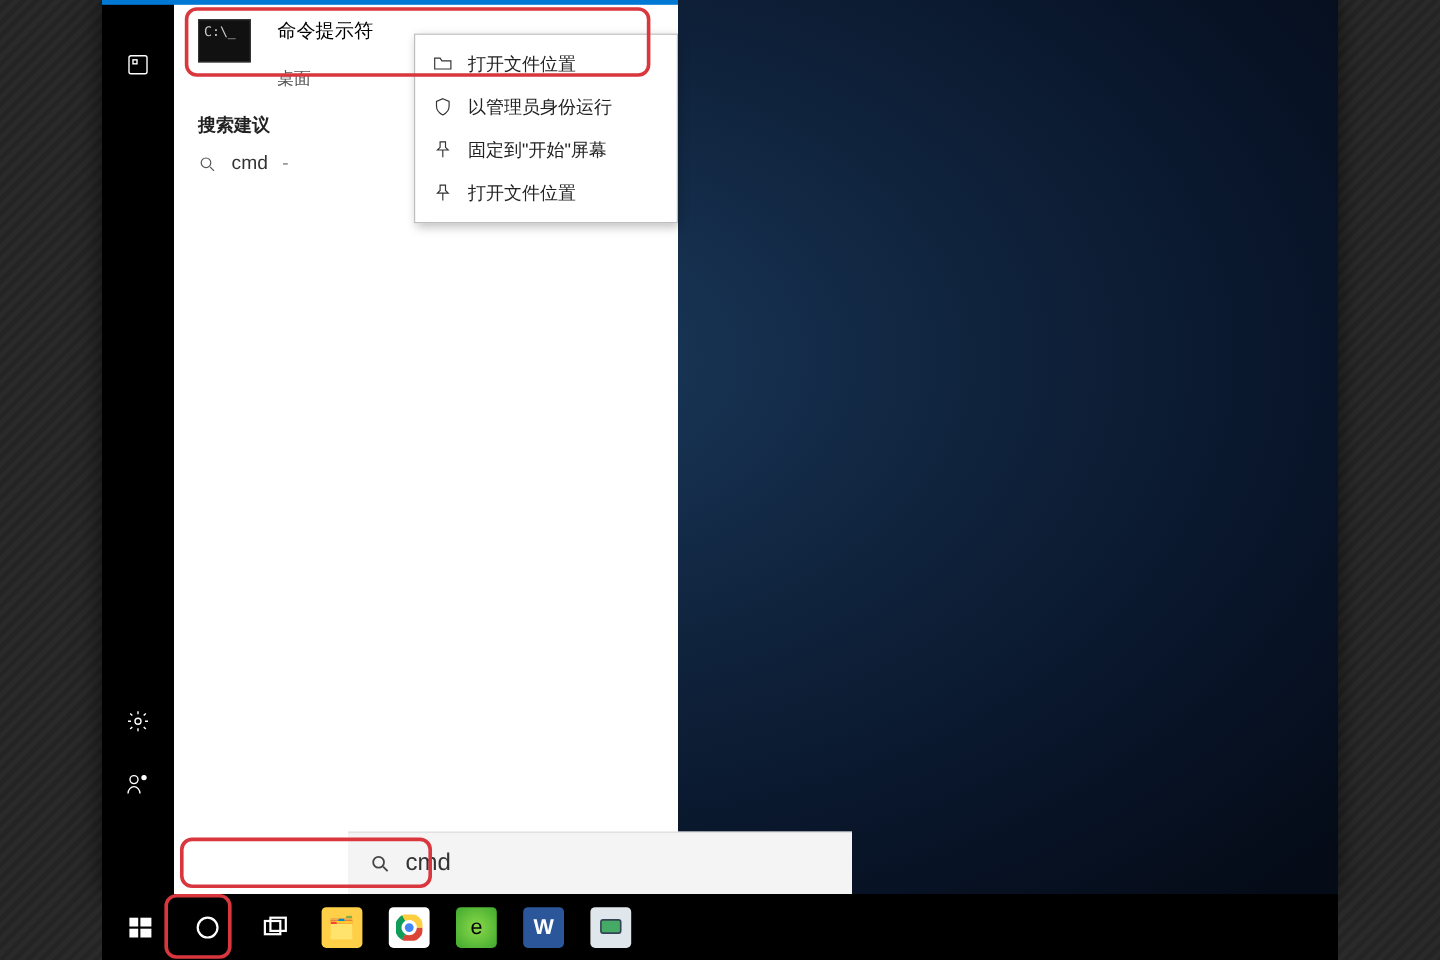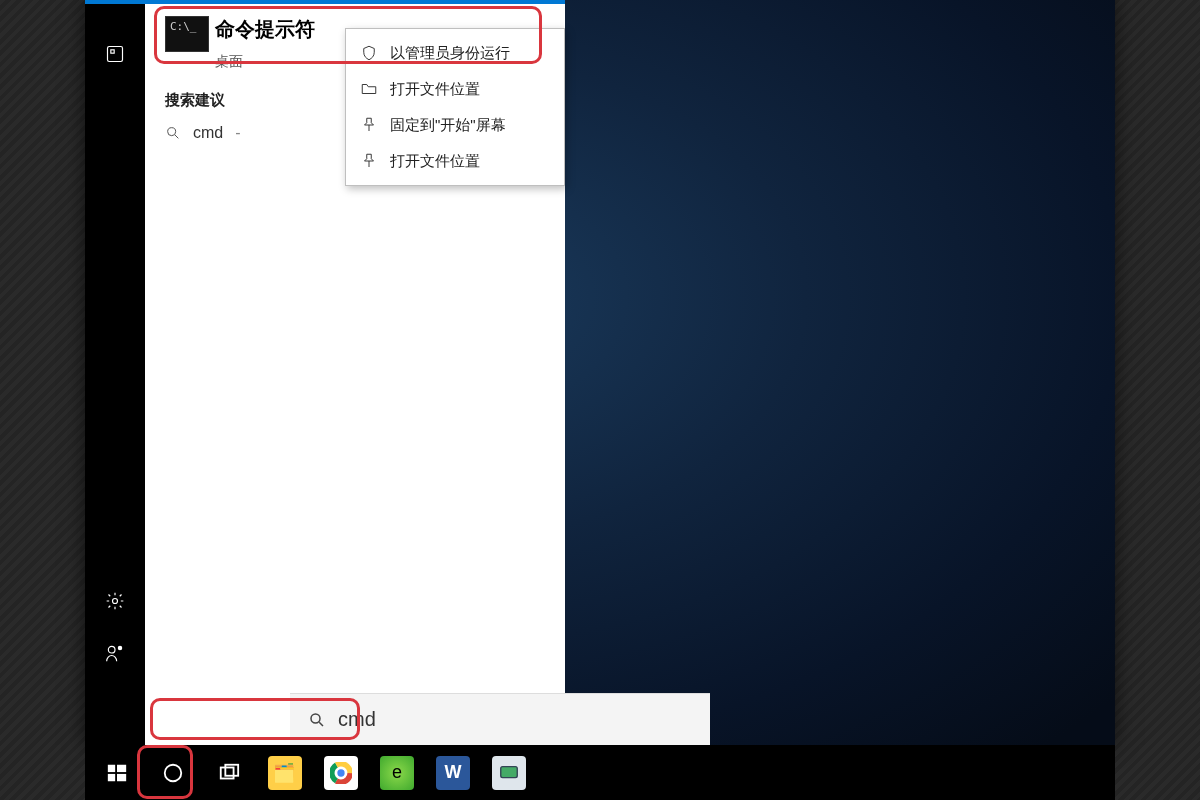--- a/index.html
+++ b/index.html
@@ -29,29 +29,29 @@
   .rail-icon-fb   { position:absolute; bottom:66px; }
 
   
   .search-panel {
     position: absolute; left: 145px; top: 0; width: 420px; height: 745px;
     background: #fff; color: #000;
   }
   .panel-accent { position:absolute; top:0; left:0; width:420px; height:4px; background:#0078d4;}
 
   .best-match {
-    display: flex; align-items: flex-start; gap: 6px;
+    display: flex; align-items: flex-start; gap: 22px;
     padding: 16px 20px 6px 20px;
   }
   .cmd-thumb {
     width: 44px; height: 36px; background: #111; color:#ccc;
     font: 11px/1 monospace; padding: 4px; border:1px solid #333;
   }
-  .bm-text .title { font-size: 20px; font-weight: 700; color:#000; }
-  .bm-text .sub   { font-size: 14px; color:#555; margin-top:10px; }
+  .bm-text .title { font-size: 16px; font-weight: 400; color:#000; }
+  .bm-text .sub   { font-size: 14px; color:#555; margin-top:20px; }
 
   .section-label {
     padding: 14px 20px 6px 20px; font-size: 15px; font-weight:700; color:#222;
   }
 
   .suggest-row {
     display:flex; align-items:center; gap:12px; padding: 8px 20px;
     font-size: 16px; color:#333; cursor:pointer; position:relative;
   }
   .suggest-row .chev {
@@ -151,29 +151,29 @@
           <line x1="20" y1="20" x2="15" y2="15"></line>
         </svg>
       <span>cmd</span>
       <span style="color:#888">-</span>
       <span class="chev">〉</span>
     </div>
 
     <div class="ctx">
       <div class="ctx-item">
         <svg viewBox="0 0 24 24">
+            <path d="M3 6h6l2 3h10v9H3z"></path>
+          </svg>
+        <span>打开文件位置</span>
+      </div>
+      <div class="ctx-item">
+        <svg viewBox="0 0 24 24">
             <path d="M12 3l7 3v5c0 5-3 8-7 10-4-2-7-5-7-10V6z"></path>
           </svg>
         <span>以管理员身份运行</span>
-      </div>
-      <div class="ctx-item">
-        <svg viewBox="0 0 24 24">
-            <path d="M3 6h6l2 3h10v9H3z"></path>
-          </svg>
-        <span>打开文件位置</span>
       </div>
       <div class="ctx-item">
         <svg viewBox="0 0 24 24">
             <path d="M9 3h6v6l3 3H6l3-3zM12 12v8"></path>
           </svg>
         <span>固定到"开始"屏幕</span>
       </div>
       <div class="ctx-item">
         <svg viewBox="0 0 24 24">
             <path d="M9 3h6v6l3 3H6l3-3zM12 12v8"></path>

